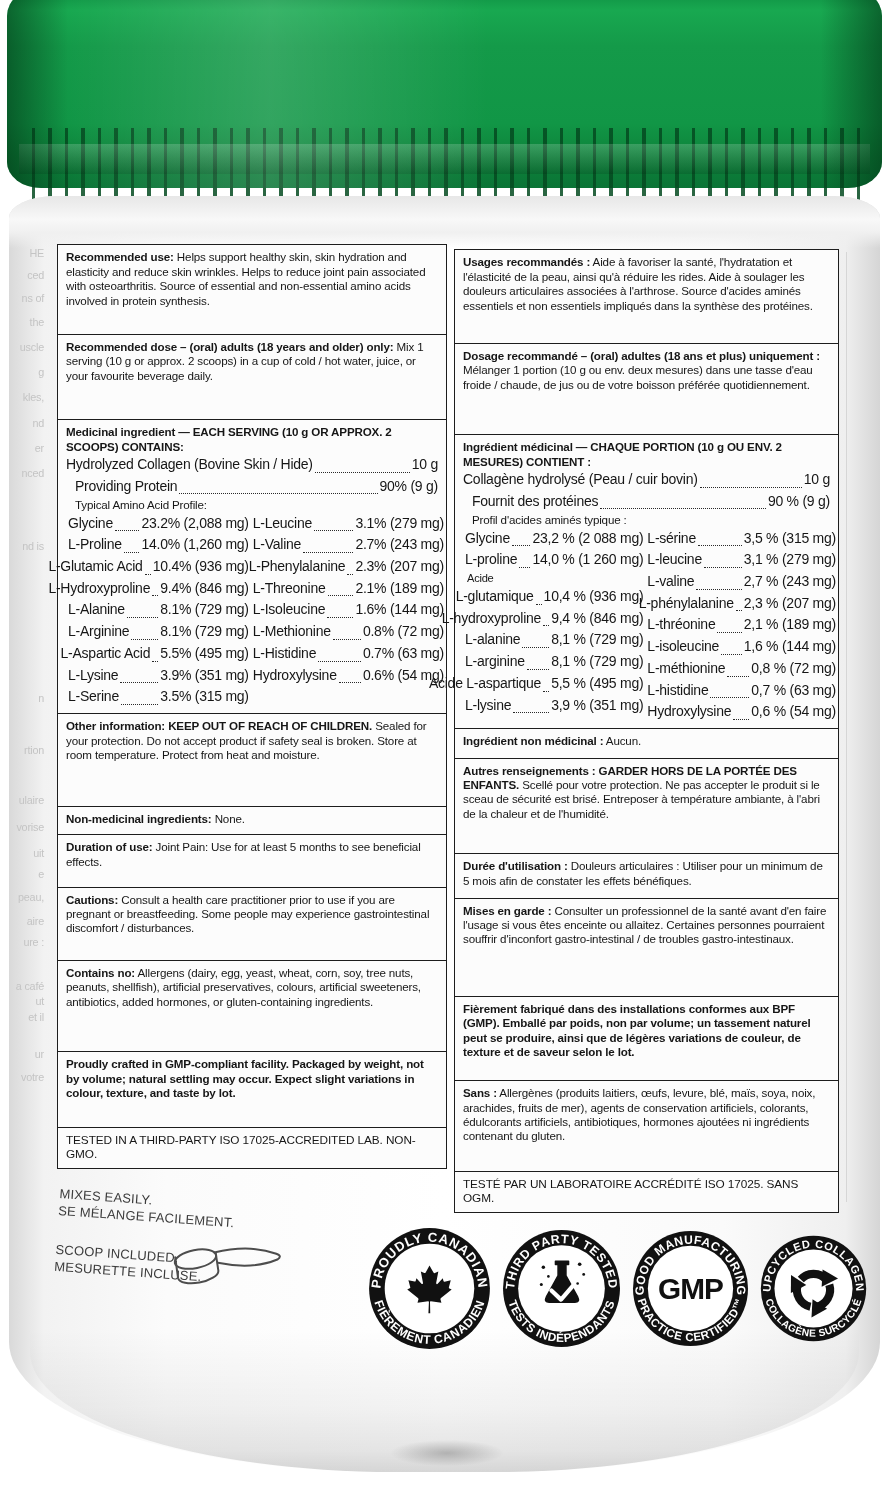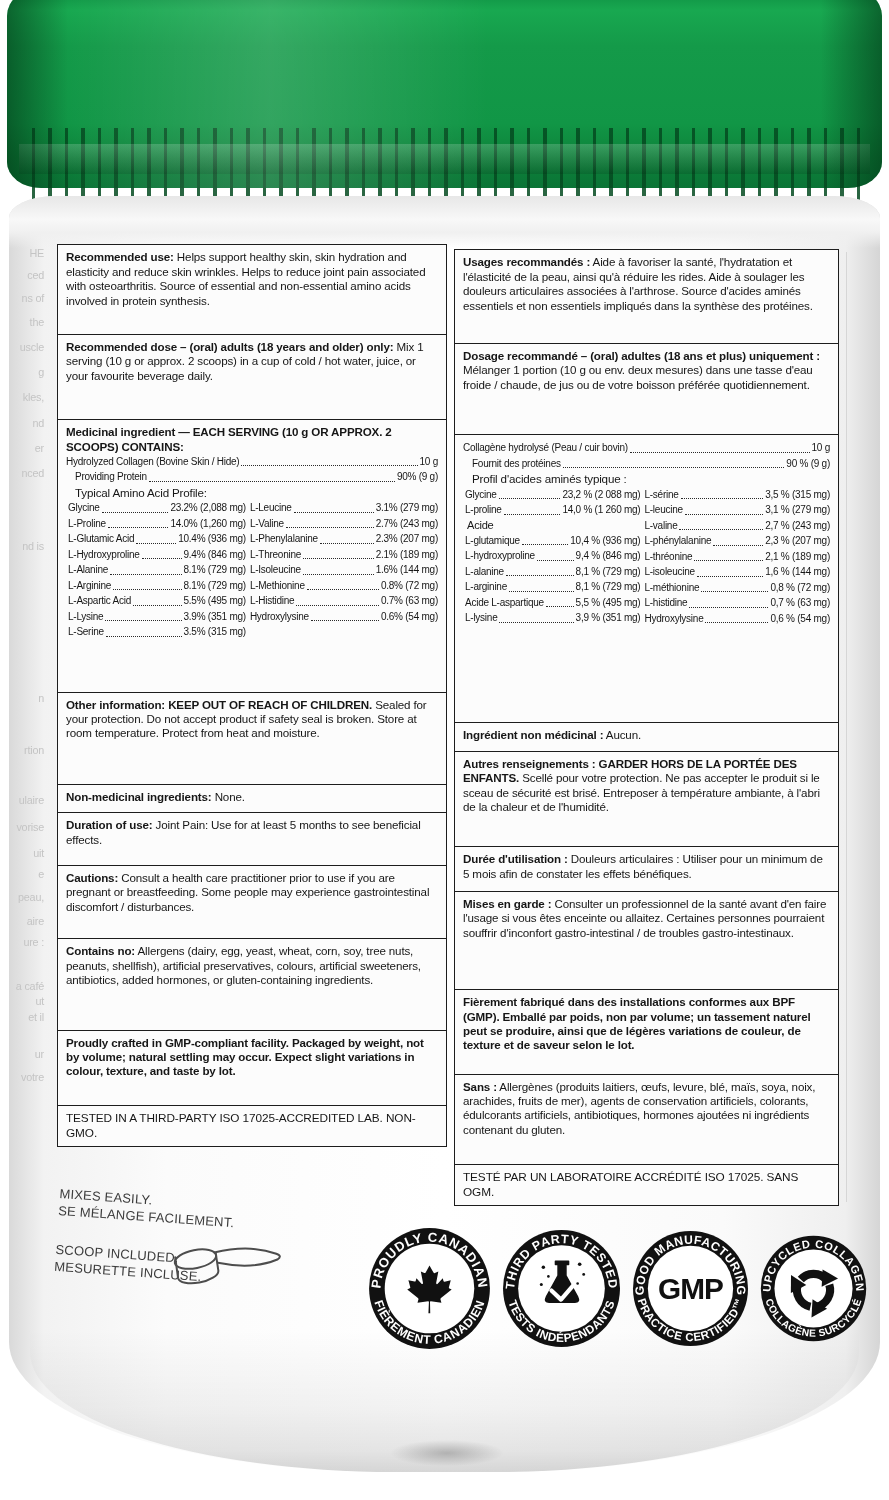--- a/index.html
+++ b/index.html
@@ -43,21 +43,21 @@
   .capsline{font-size:11.8px;letter-spacing:-0.1px;}
 
   .s-use{min-height:91px}.s-dose{min-height:87px}.s-med{min-height:274px}.s-nonmed{min-height:30px}
   .s-other{min-height:94px}.s-dur{min-height:54px}.s-caut{min-height:75px}.s-cont{min-height:93px}
   .s-craft{min-height:77px}.s-test{min-height:40px}
   .f-use{min-height:95px}.f-dose{min-height:93px}.f-med{min-height:289px}.f-nonmed{min-height:31px}
   .f-other{min-height:97px}.f-dur{min-height:46px}.f-caut{min-height:100px}.f-cont{min-height:92px}
   .f-craft{min-height:86px}.f-test{min-height:36px}
 
   
-  .row{display:flex;align-items:flex-end;font-size:10px;line-height:1.55;letter-spacing:-0.25px;}
+  .row{display:flex;align-items:flex-end;font-size:14px;line-height:1.55;letter-spacing:-0.25px;justify-content:flex-end;}
   .row .nm{white-space:nowrap;}
   .row .dots{flex:1;border-bottom:1.6px dotted #2a2a2a;margin:0 2px 3px 2px;min-width:6px;}
   .row .val{white-space:nowrap;}
   .row.ind{padding-left:9px;}
   .prename{font-size:11.1px;line-height:1.35;letter-spacing:-0.25px;padding-left:2px;}
   .profile{padding-left:9px;margin-top:1px;}
   .amino{display:flex;}
   .acol{width:48.6%;padding-left:2px;}
   .acol.r{width:51.4%;padding-left:4px;}
 
@@ -293,20 +293,21 @@
   </div>
 
   <div class="col col-fr">
     <div class="sec f-use">
       <p class="p"><b class="hd">Usages recommandés :</b> <span>Aide à favoriser la santé, l'hydratation et l'élasticité de la peau, ainsi qu'à réduire les rides. Aide à soulager les douleurs articulaires associées à l'arthrose. Source d'acides aminés essentiels et non essentiels impliqués dans la synthèse des protéines.</span></p>
     </div>
     <div class="sec f-dose">
       <p class="p"><b class="hd">Dosage recommandé – (oral) adultes (18 ans et plus) uniquement :</b> <span>Mélanger 1 portion (10 g ou env. deux mesures) dans une tasse d'eau froide / chaude, de jus ou de votre boisson préférée quotidiennement.</span></p>
     </div>
     <div class="sec f-med">
+      <p class="p"><b class="hd">Ingrédient médicinal — CHAQUE PORTION (10 g OU ENV. 2 MESURES) CONTIENT :</b></p>
       <div>
           <div>
             <div class="row">
               <span class="nm">Collagène hydrolysé (Peau / cuir bovin)</span>
               <span class="dots"></span>
               <span class="val">10 g</span>
             </div>
           </div>
           <div>
             <div class="row ind">

